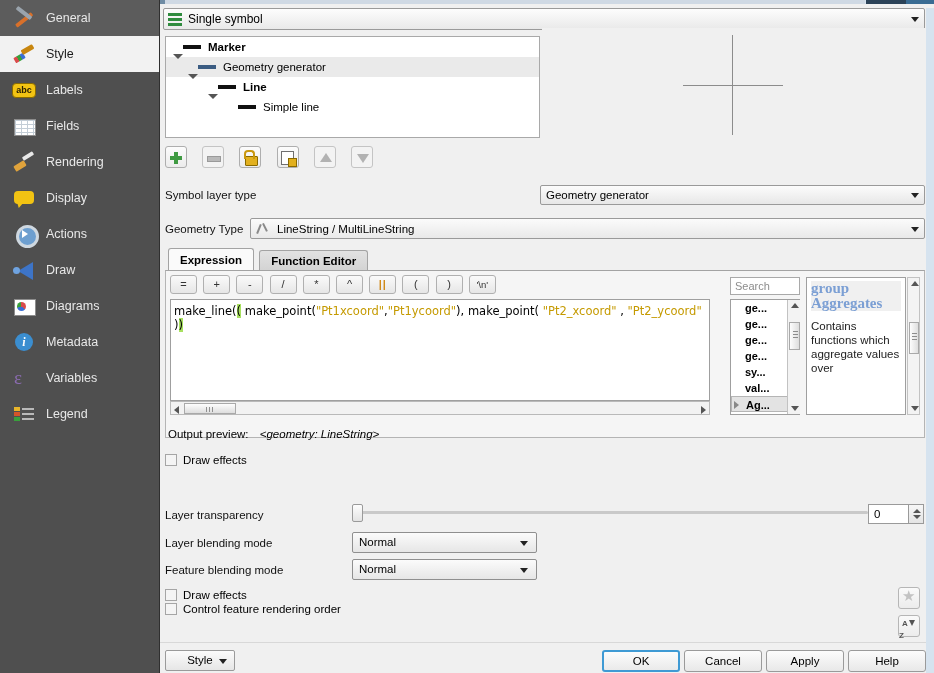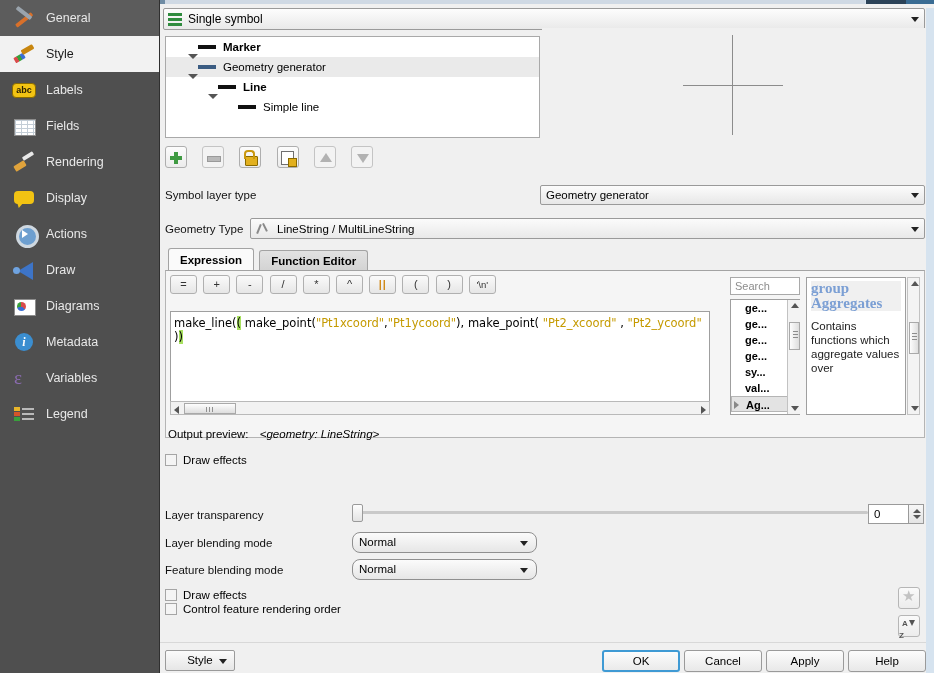--- a/index.html
+++ b/index.html
@@ -159,21 +159,21 @@
     display:inline-block; width:27px; height:19px; margin-right:3px;
     border:1px solid #b0b0b0; border-radius:3px;
     background:linear-gradient(#fafafa,#e6e6e6);
     font-size:11px; text-align:center; line-height:17px; color:#333;
     vertical-align:middle;
   }
   .opbtn.pipes { color:#d08a1a; font-weight:bold; letter-spacing:1px; }
   .opbtn.nl { font-size:9.5px; }
 
   #expr-box {
-    position:absolute; left:4px; top:40px; width:540px; height:102px;
+    position:absolute; left:4px; top:28px; width:540px; height:102px;
     background:#fff; border:1px solid #9f9f9f;
     font-family:"DejaVu Sans", sans-serif; font-size:11.5px;
     padding:4px 3px;
   }
   .fn  { color:#000; }
   .fld { color:#c59a00; }
   .hl-paren { background:#a8e060; }
 
   #expr-hscroll {
     position:absolute; left:4px; top:130px; width:540px; height:14px;
@@ -246,21 +246,21 @@
   #slider-handle { position:absolute; left:192px; top:500px; width:11px; height:18px;
      background:linear-gradient(#fdfdfd,#e3e3e3); border:1px solid #9a9a9a; border-radius:2px; }
   #spin-box { position:absolute; left:708px; top:500px; width:50px; height:20px;
      background:#fff; border:1px solid #9a9a9a; font-size:11.5px; padding-left:5px; line-height:18px; }
   #spin-btns { position:absolute; left:748px; top:500px; width:16px; height:20px;
      border:1px solid #9a9a9a; background:linear-gradient(#f7f7f7,#e4e4e4); }
   #spin-btns .u { position:absolute; left:4px; top:4px; width:0;height:0;border-left:4px solid transparent;border-right:4px solid transparent;border-bottom:4px solid #555; }
   #spin-btns .d { position:absolute; left:4px; bottom:4px; width:0;height:0;border-left:4px solid transparent;border-right:4px solid transparent;border-top:4px solid #555; }
 
   .blend-combo { position:absolute; left:192px; width:185px; height:21px;
-     background:linear-gradient(#fbfbfb,#e6e6e6); border:1px solid #8f8f8f; border-radius:8px;
+     background:linear-gradient(#fbfbfb,#e6e6e6); border:1px solid #8f8f8f; border-radius:2px;
      font-size:11.5px; padding-left:6px; line-height:19px; }
   .blend-combo .cbarrow { top:8px; right:8px; }
 
   
   .sidebtn { position:absolute; width:22px; height:22px; border:1px solid #b6b6b6; border-radius:3px;
      background:linear-gradient(#fafafa,#ececec); }
   .ic-star::before { content:"\2605"; position:absolute; left:3px; top:-1px; font-size:15px; color:#c3c3c3; }
   .ic-sortaz { font-size:8px; color:#555; line-height:9px; padding-left:3px; padding-top:2px; font-weight:bold; }
   .ic-sortaz .dn { position:absolute; right:4px; top:4px; width:0;height:0;border-left:3px solid transparent;border-right:3px solid transparent;border-top:6px solid #555; }
 
@@ -339,21 +339,21 @@
 
 <div id="main">
 
   <div id="renderer-combo">
     <span class="ic-singlesym"></span>
     <span class="txt">Single symbol</span>
     <span class="cbarrow"></span>
   </div>
 
   <div id="sym-tree">
-    <div class="tnode" style="padding-left:20px">
+    <div class="tnode" style="padding-left:5px">
       <span class="twist open"></span>
       <span class="lineswatch"></span>
       <span class="tlabel bold">Marker</span>
     </div>
     <div class="tnode sel" style="padding-left:20px">
       <span class="twist open"></span>
       <span class="lineswatch blue"></span>
       <span class="tlabel">Geometry generator</span>
     </div>
     <div class="tnode" style="padding-left:40px">

